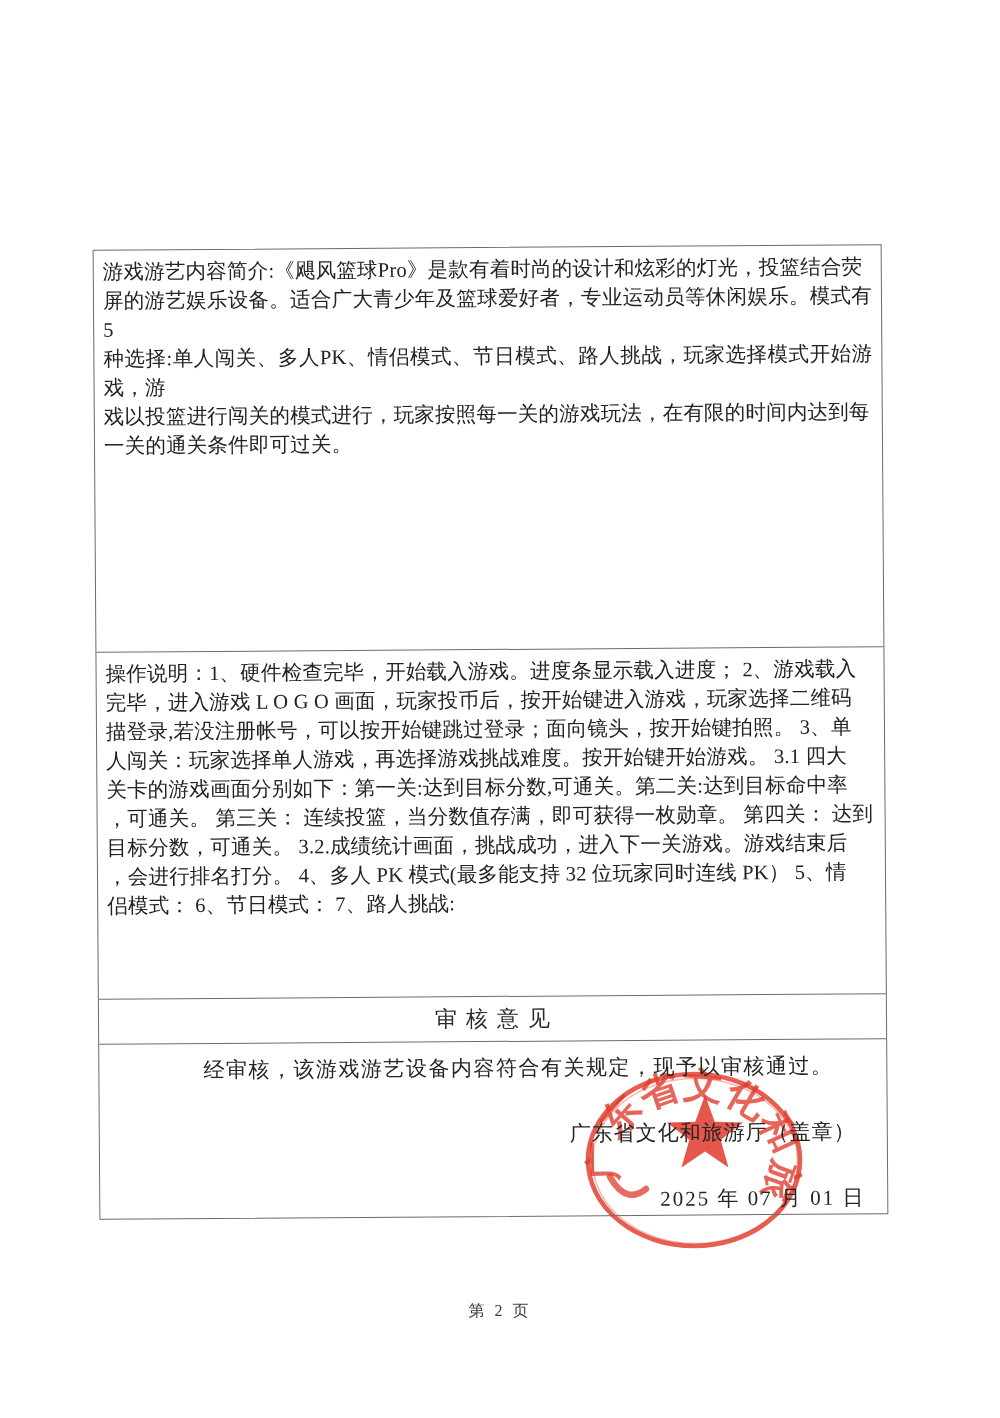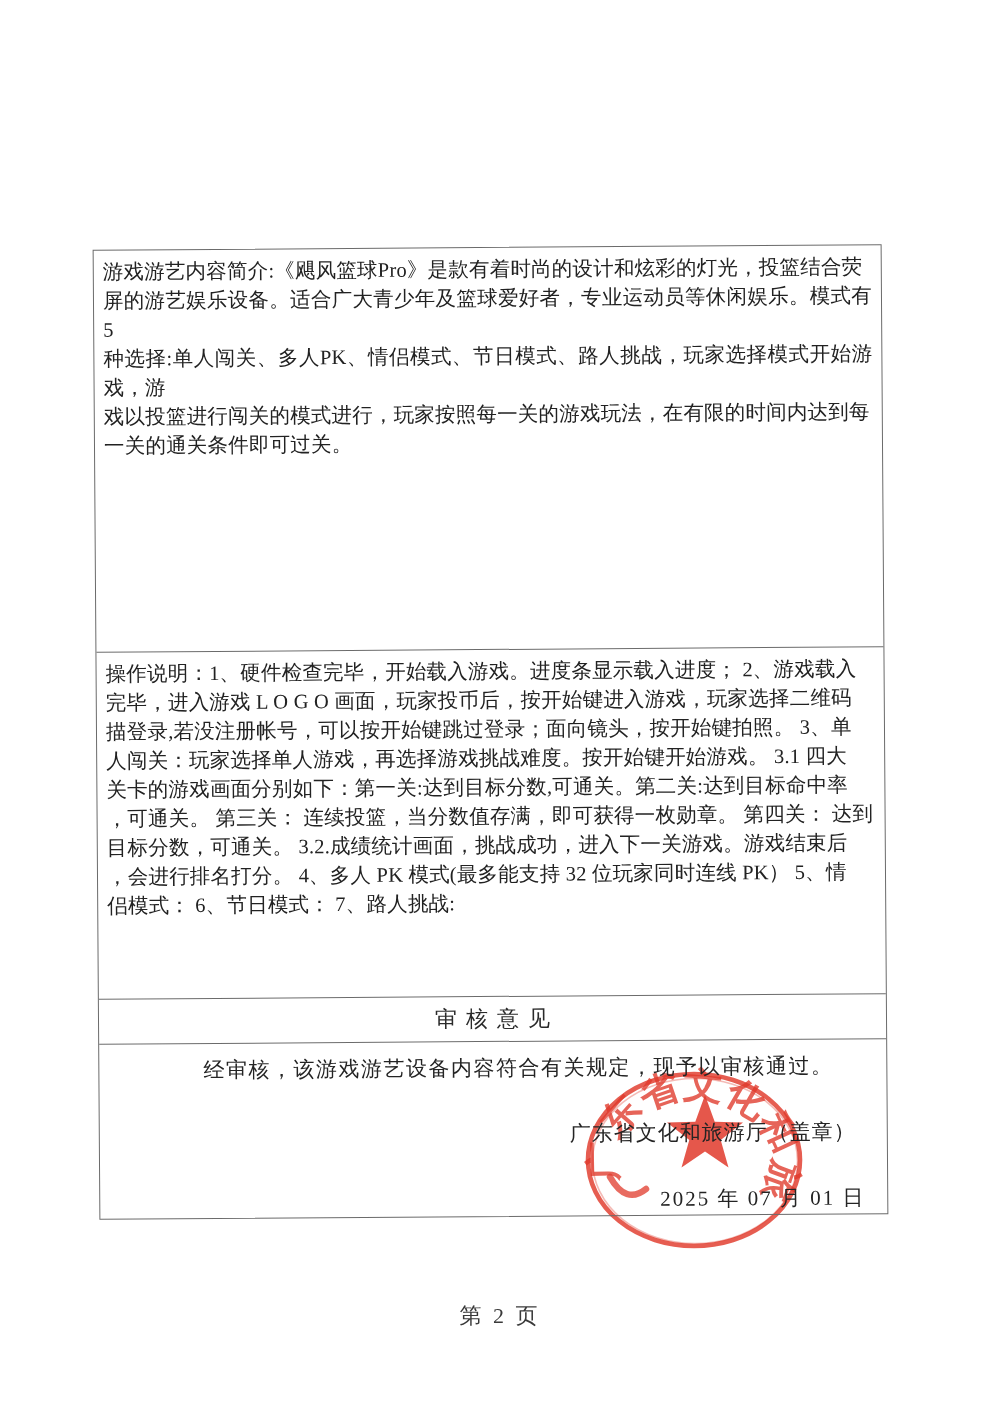--- a/index.html
+++ b/index.html
@@ -64,21 +64,21 @@
   .seal-svg{
     position:absolute;
     left:554px;top:1045px;
     width:280px;height:230px;
     z-index:1;
   }
   .page-footer{
     position:absolute;
     left:0;top:1301px;width:1000px;
     text-align:center;
-    font-size:22px;
+    font-size:16px;
     letter-spacing:3px;
     color:#3a3a3a;
   }
 </style>
 </head>
 <body>
 
 <div class="page">
 
   <svg class="seal-svg" viewBox="0 0 280 230" aria-hidden="true">

